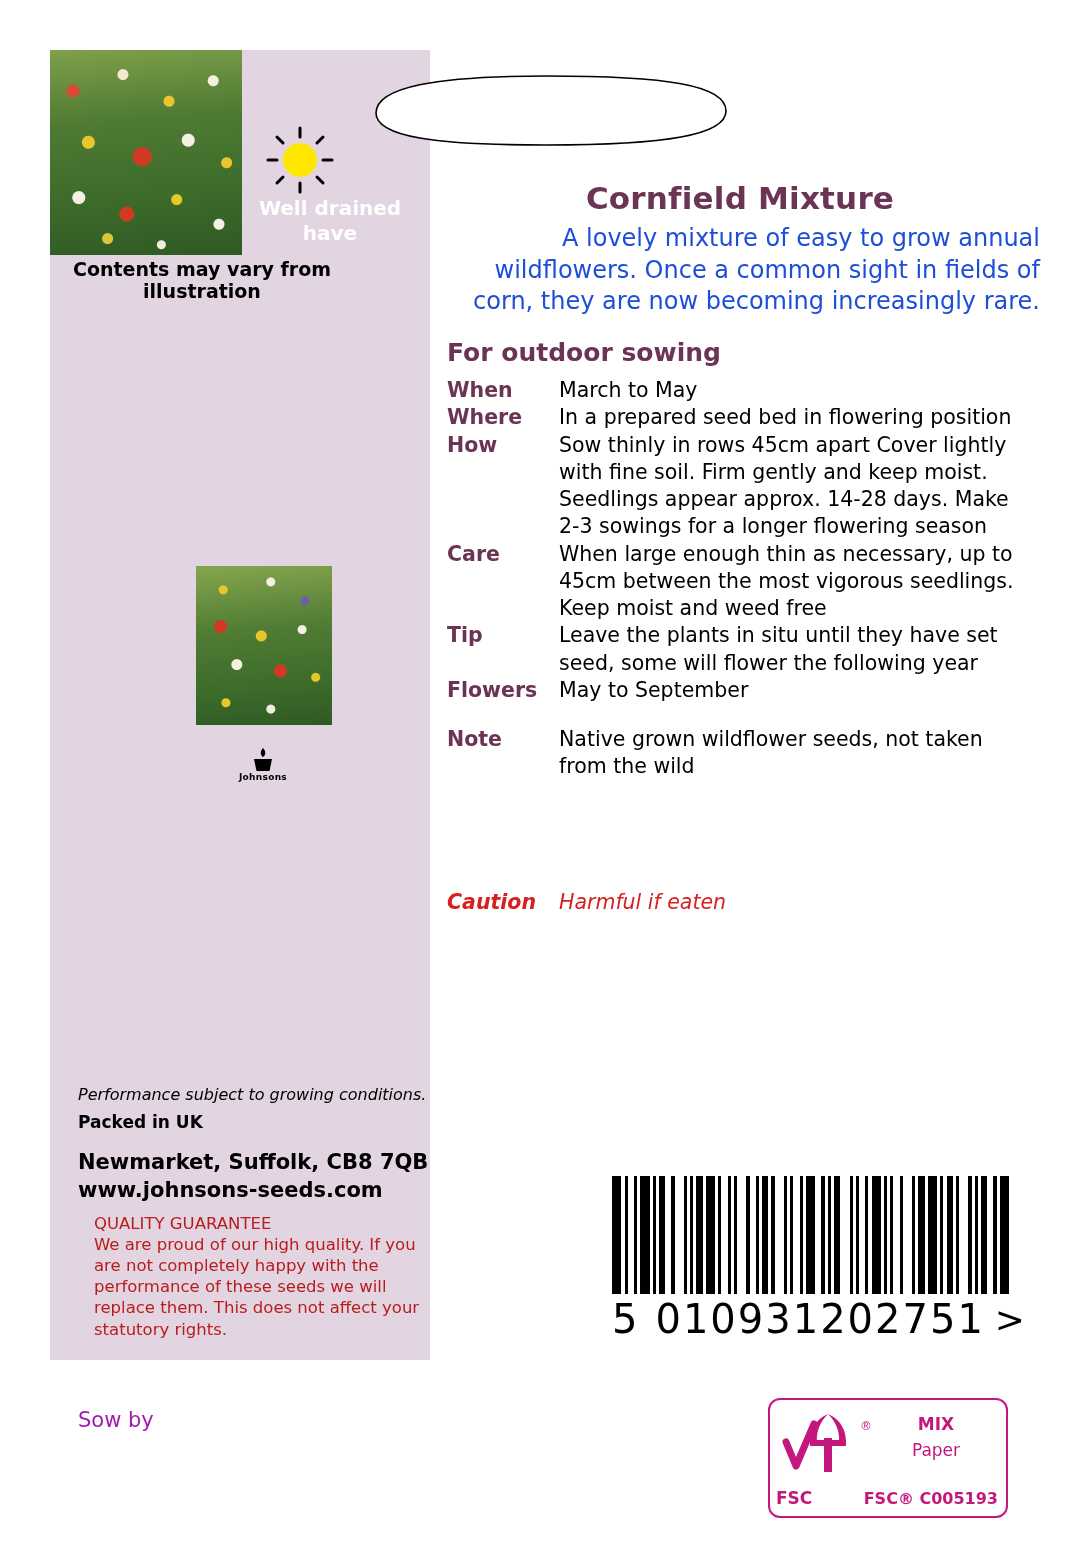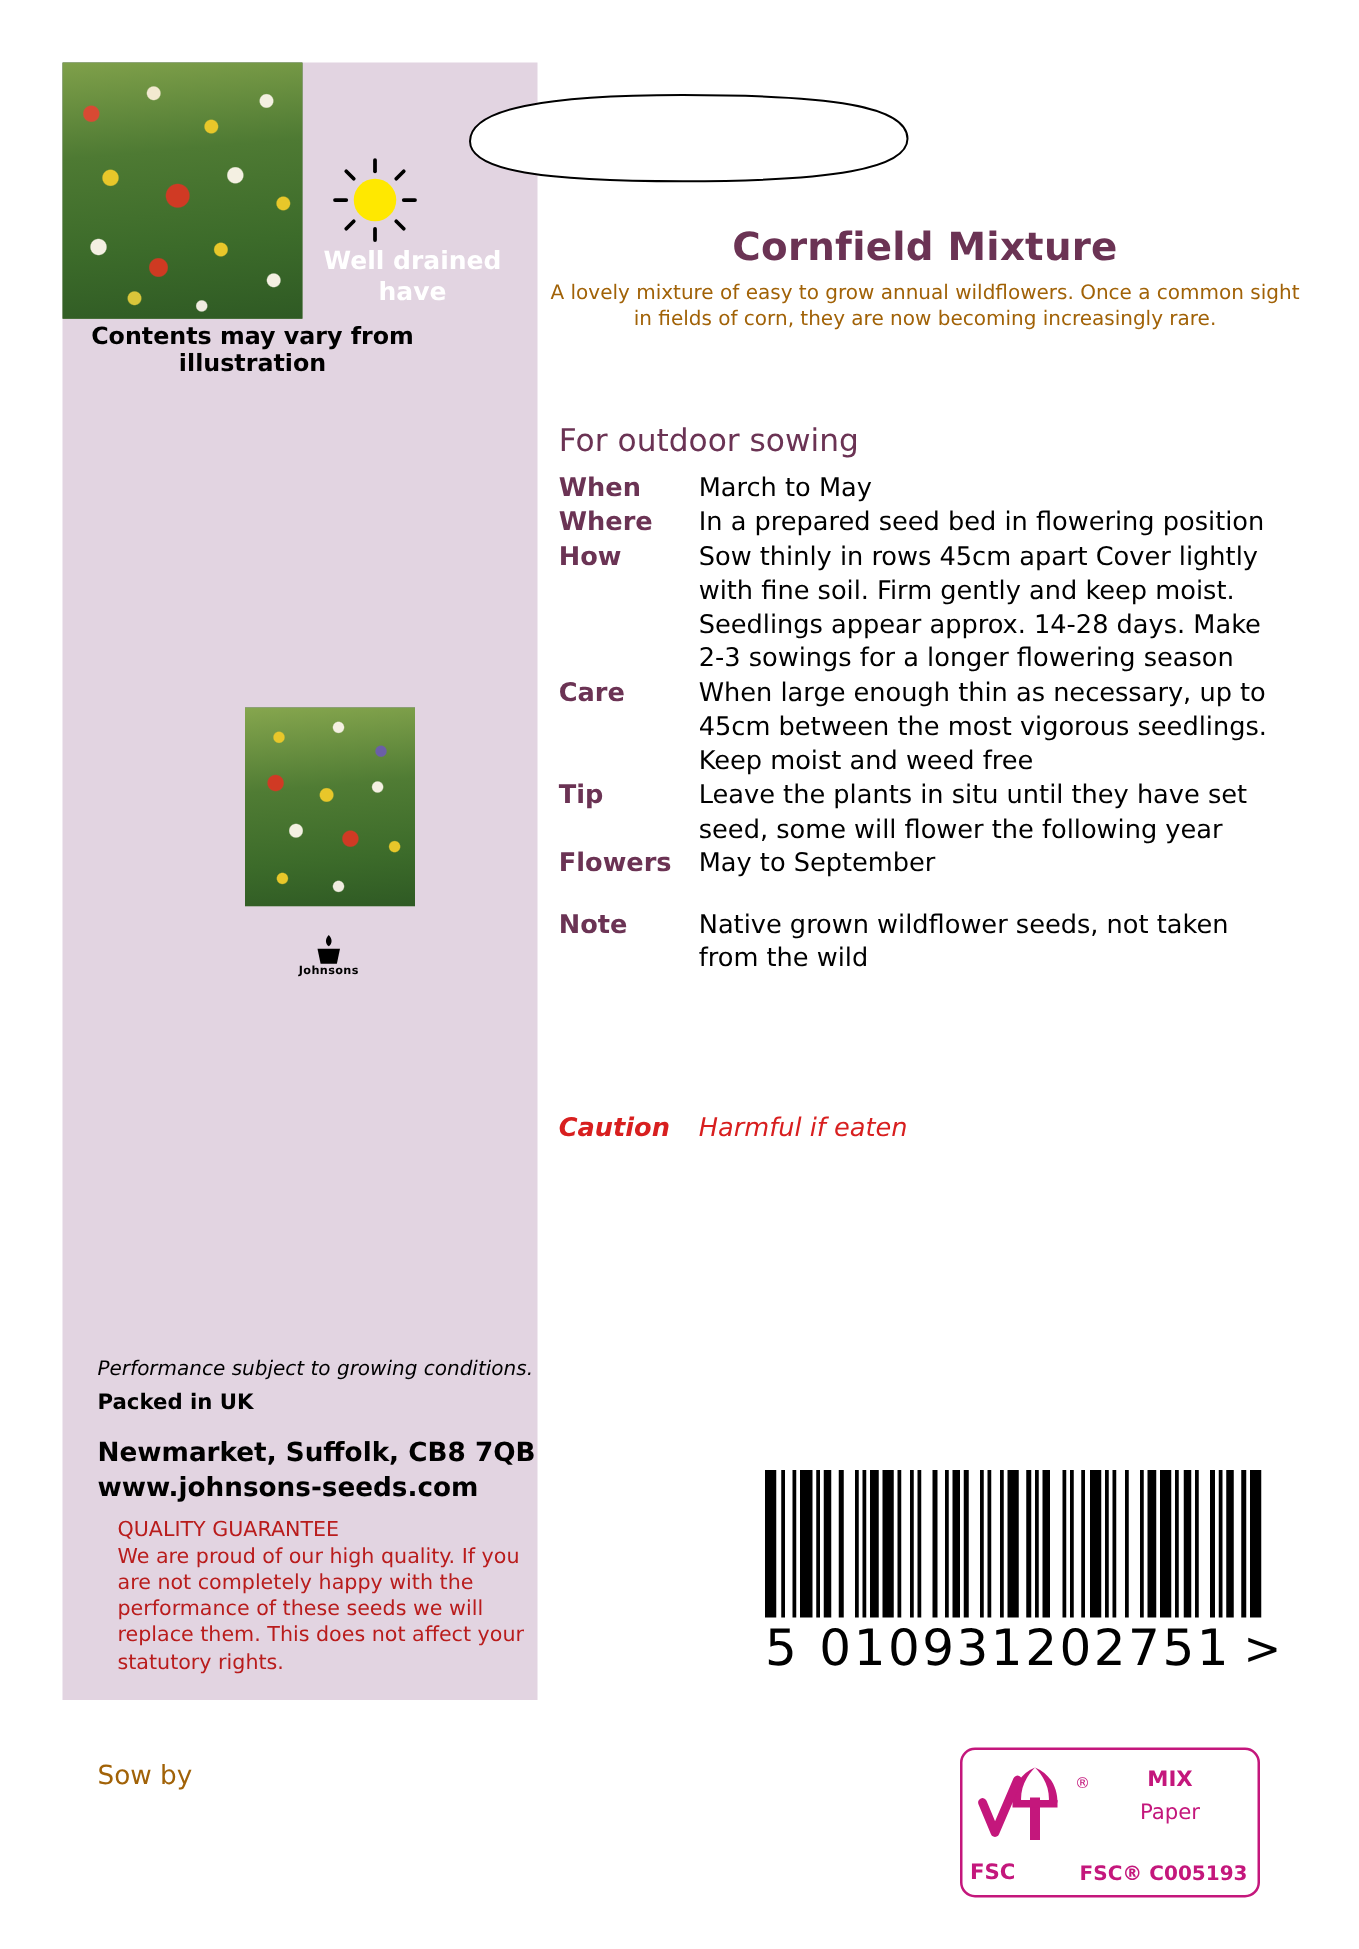--- a/index.html
+++ b/index.html
@@ -171,21 +171,21 @@
   }
   .guarantee-title {
     display: block;
   }
 
   .sow-by {
     position: absolute;
     left: 78px;
     top: 1408px;
     font-size: 21px;
-    color: #a16207;
+    color: #a21caf;
   }
 
   
   .speech {
     position: absolute;
     left: 366px;
     top: 73px;
     width: 366px;
     height: 75px;
   }
@@ -198,31 +198,31 @@
     font-size: 31px;
     font-weight: bold;
     color: #6b3354;
     letter-spacing: .2px;
   }
   .product-desc {
     position: absolute;
     left: 440px;
     top: 223px;
     width: 600px;
-    text-align: center;
-    font-size: 16px;
-    color: #a16207;
+    text-align: right;
+    font-size: 24px;
+    color: #1d4ed8;
     line-height: 1.32;
   }
   .section-head {
     position: absolute;
     left: 447px;
     top: 338px;
     font-size: 25px;
-    font-weight: normal;
+    font-weight: bold;
     color: #6b3354;
   }
 
   .rows {
     position: absolute;
     left: 447px;
     top: 377px;
     width: 580px;
   }
   .row {

